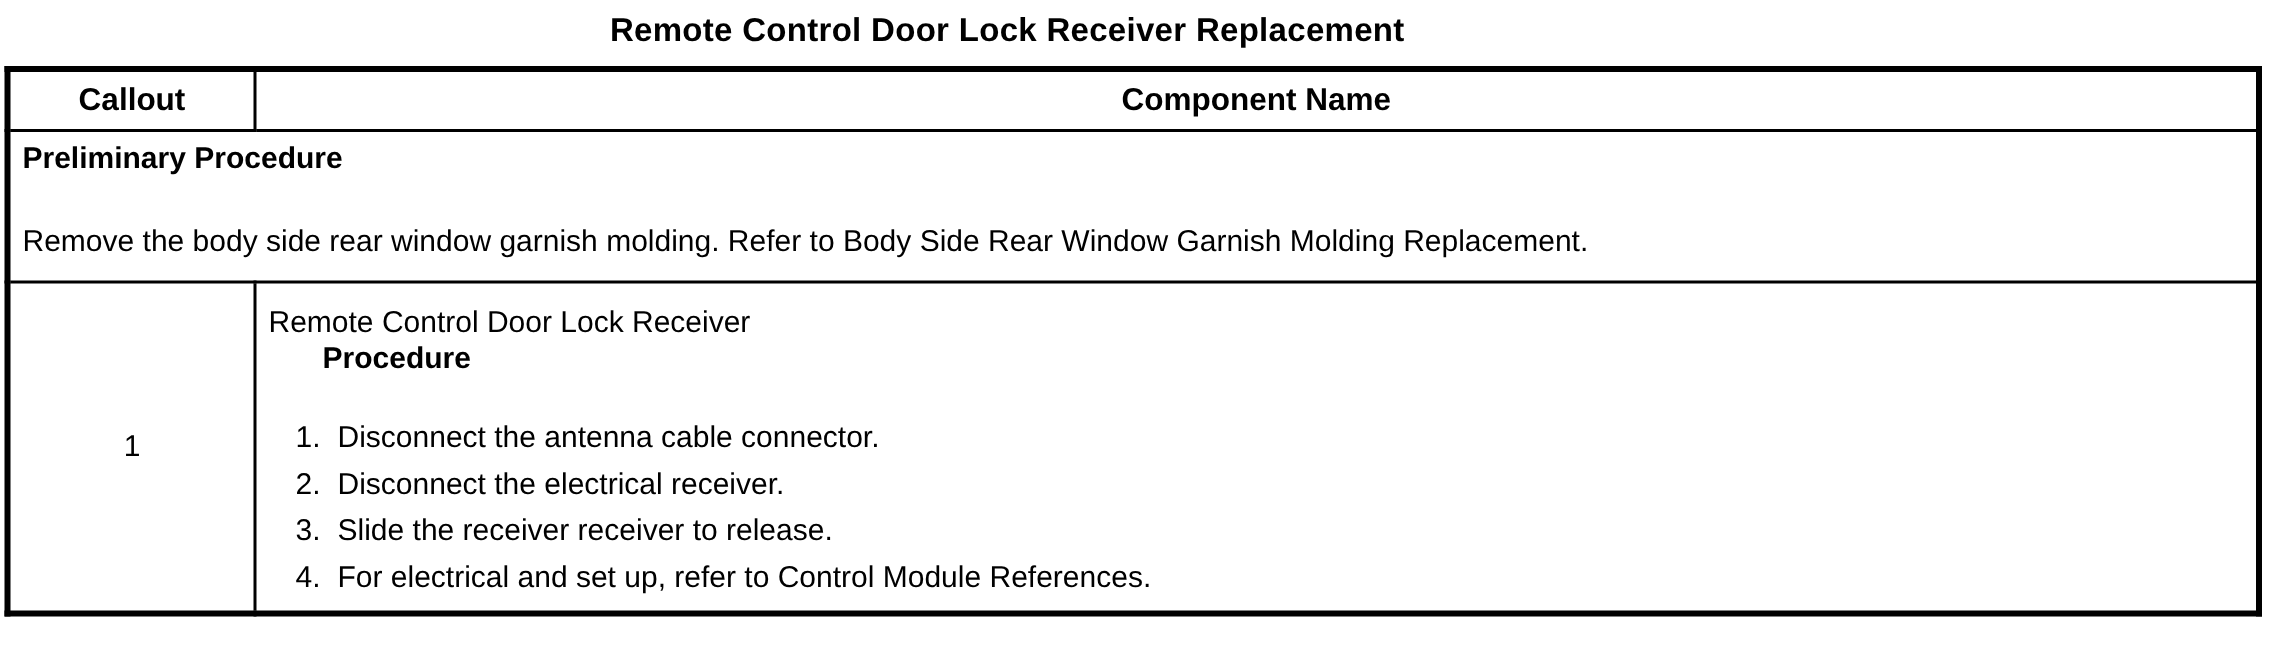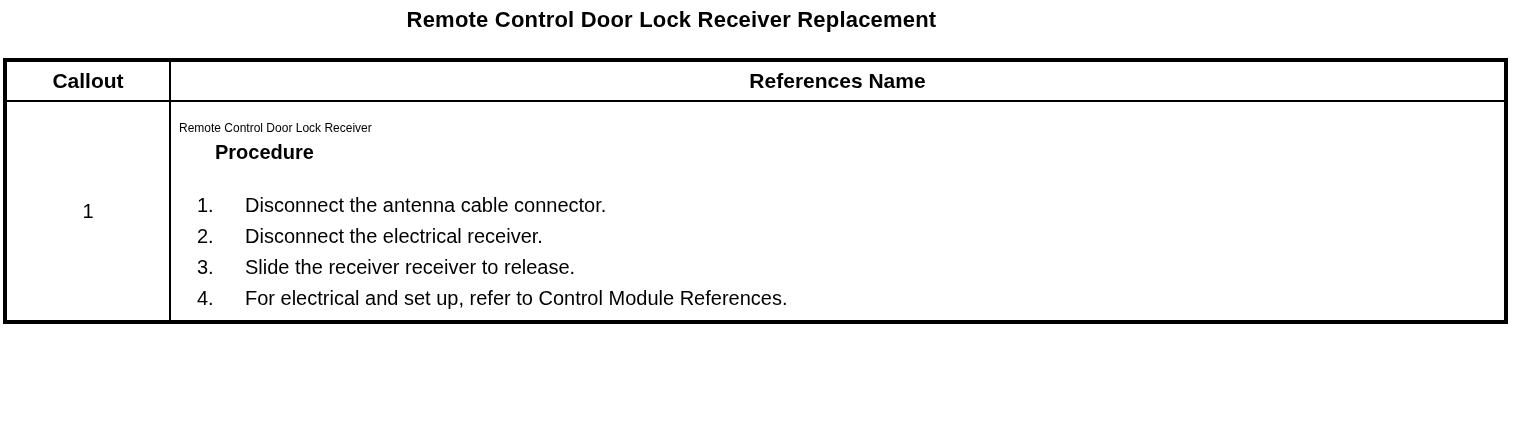--- a/index.html
+++ b/index.html
@@ -21,21 +21,21 @@
   .doc-title {
     padding-top: 7px;
     text-align: center;
     font-size: 22px;
     font-weight: bold;
     letter-spacing: 0.2px;
   }
   table.doc-table {
     position: absolute;
     left: 3px;
-    top: 58px;
+    top: 44px;
     width: 1505px;
     border-collapse: collapse;
     table-layout: fixed;
     font-size: 20px;
   }
   table.doc-table, table.doc-table th, table.doc-table td {
     border: 2px solid #000000;
   }
   table.doc-table {
     border-width: 4px;
@@ -66,21 +66,21 @@
   td.callout-cell {
     text-align: center;
     vertical-align: middle;
     font-size: 20px;
   }
   td.component-cell {
     padding: 14px 10px 10px 8px;
     vertical-align: top;
   }
   .component-name {
-    font-size: 12px;
+    font-size: 20px;
     line-height: 24px;
   }
   .procedure-heading {
     margin-left: 36px;
     font-weight: bold;
     font-size: 20px;
     line-height: 24px;
   }
   ol.steps {
     list-style: none;
@@ -94,42 +94,47 @@
     line-height: 23px;
   }
   ol.steps li:last-child {
     margin-bottom: 0;
   }
   .step-num {
     flex: 0 0 28px;
   }
   .step-text {
     flex: 1;
-    margin-left: 20px;
   }
 </style>
 </head>
 <body>
 
 <div class="page">
 
   <div class="doc-title">Remote Control Door Lock Receiver Replacement</div>
 
   <table class="doc-table">
     <colgroup>
       <col style="width:165px">
       <col>
     </colgroup>
     <thead>
       <tr>
         <th class="hdr">Callout</th>
-        <th class="hdr">References Name</th>
+        <th class="hdr">Component Name</th>
       </tr>
     </thead>
     <tbody>
+      <tr>
+        <td class="prelim-cell" colspan="2">
+          <div class="prelim-heading">Preliminary Procedure</div>
+          <div class="prelim-text">Remove the body side rear window garnish molding. Refer to Body Side Rear Window Garnish Molding Replacement.</div>
+        </td>
+      </tr>
       <tr>
         <td class="callout-cell">1</td>
         <td class="component-cell">
           <div class="component-name">Remote Control Door Lock Receiver</div>
           <div class="procedure-heading">Procedure</div>
           <ol class="steps">
             <li>
               <span class="step-num">1.</span>
               <span class="step-text">Disconnect the antenna cable connector.</span>
             </li>

